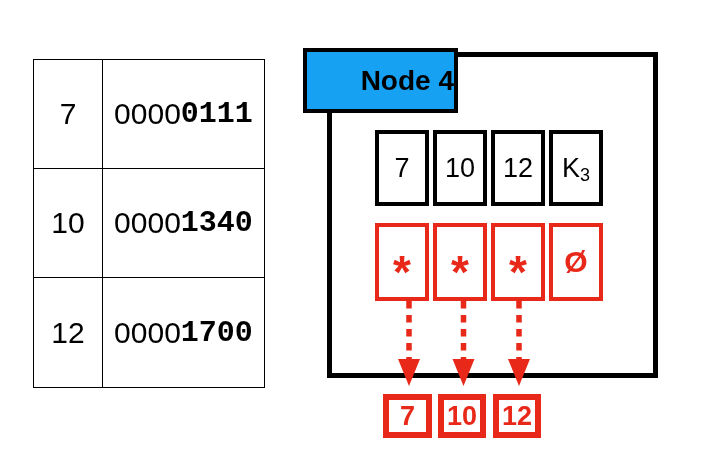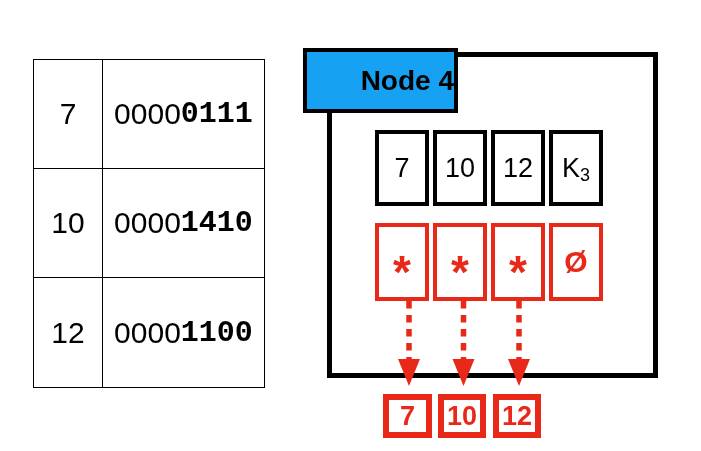--- a/index.html
+++ b/index.html
@@ -117,26 +117,26 @@
 
   <div class="bintable">
     <div class="bt-cell bt-num bt-row1">7</div>
     <div class="bt-cell bt-bits bt-row1">
       <span>0000</span>
         <span class="bits-bold">0111</span>
     </div>
     <div class="bt-cell bt-num bt-row2">10</div>
     <div class="bt-cell bt-bits bt-row2">
       <span>0000</span>
-        <span class="bits-bold">1410</span>
+        <span class="bits-bold">1340</span>
     </div>
     <div class="bt-cell bt-num">12</div>
     <div class="bt-cell bt-bits">
       <span>0000</span>
-        <span class="bits-bold">1100</span>
+        <span class="bits-bold">1700</span>
     </div>
   </div>
 
   <div class="node-box"></div>
 
   <div class="node-title">
     <span>Node 4</span>
   </div>
 
   <div class="keys-row">

